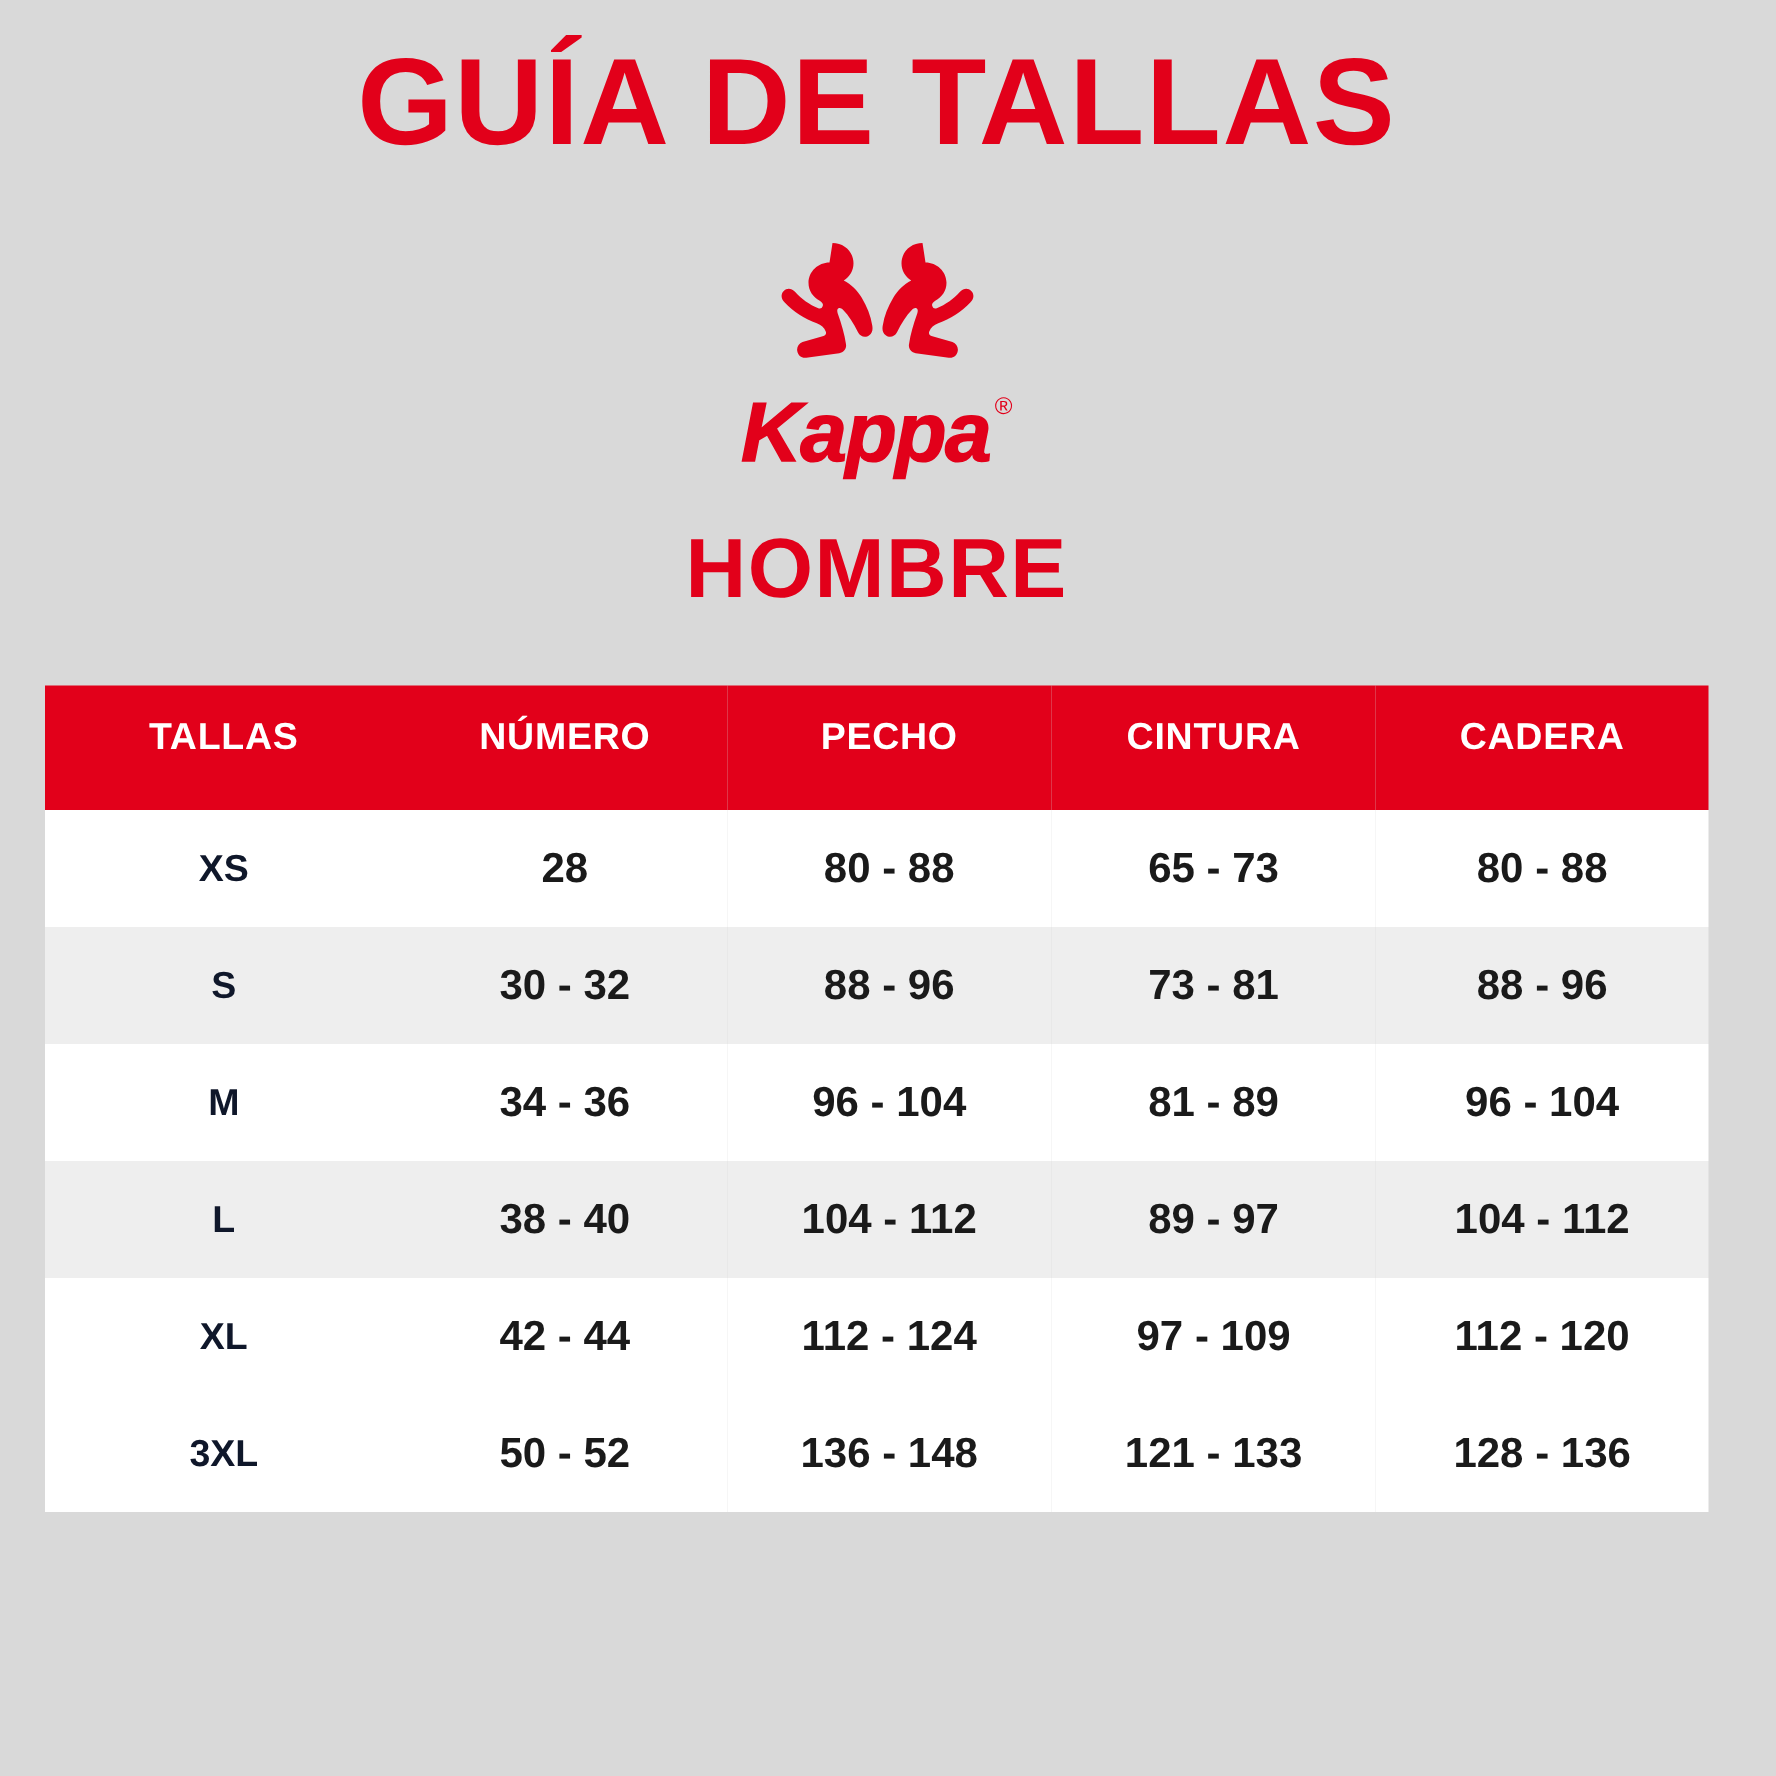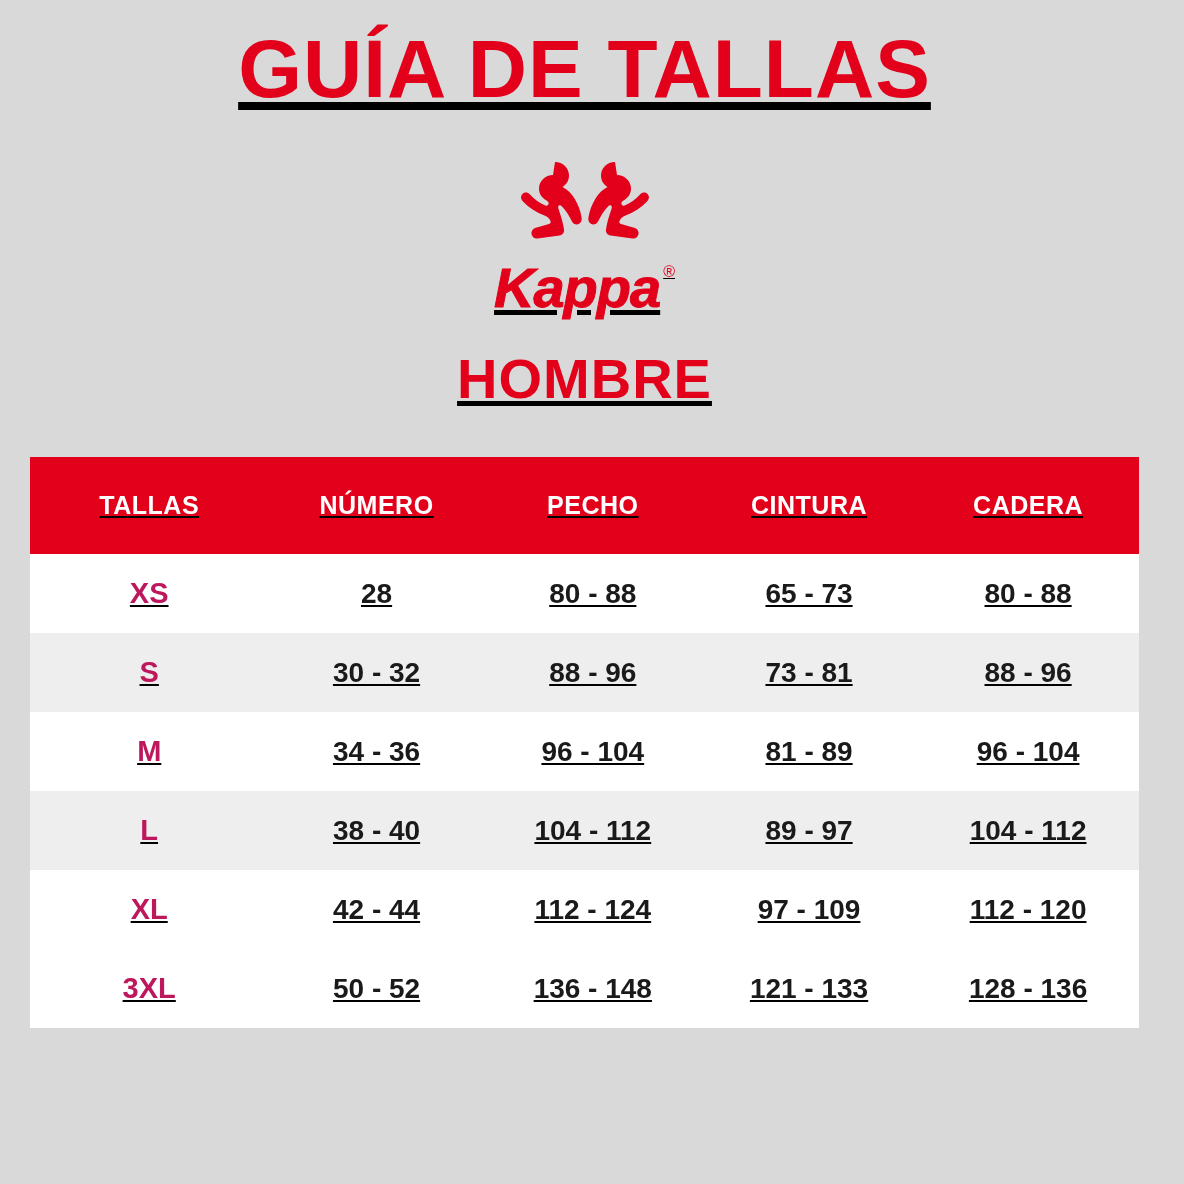--- a/index.html
+++ b/index.html
@@ -11,21 +11,20 @@
     height: 1184px;
     background: #d9d9d9;
     font-family: "Liberation Sans", sans-serif;
     overflow: hidden;
   }
   .page {
     position: relative;
     width: 1169px;
     height: 1184px;
     box-sizing: border-box;
-    text-decoration: underline;
   }
 
   
   .main-title {
     text-align: center;
     color: #e2001a;
     font-size: 82px;
     font-weight: bold;
     letter-spacing: 1px;
     margin: 0;
@@ -86,37 +85,37 @@
     width: 100%;
     border-collapse: collapse;
     table-layout: fixed;
   }
   table.size-table thead th {
     background: #e2001a;
     color: #ffffff;
     font-size: 25px;
     font-weight: bold;
     letter-spacing: 0.5px;
-    padding: 34px 0 34px 0;
+    padding: 20px 0 34px 0;
     text-align: center;
   }
   table.size-table tbody td {
     font-size: 28px;
     font-weight: bold;
     color: #1a1a1a;
     text-align: center;
     padding: 23px 0 23px 0;
     background: #ffffff;
   }
   table.size-table tbody tr.alt td {
     background: #eeeeee;
   }
   table.size-table tbody td.size-col {
-    color: #be185d;
-    font-size: 29px;
+    color: #0f172a;
+    font-size: 25px;
   }
   col.c1 { width: 21.5%; }
   col.c2 { width: 19.5%; }
   col.c3 { width: 19.5%; }
   col.c4 { width: 19.5%; }
   col.c5 { width: 20%; }
 </style>
 </head>
 <body>
 

